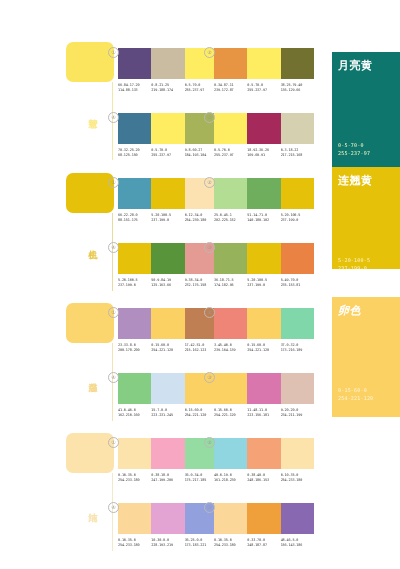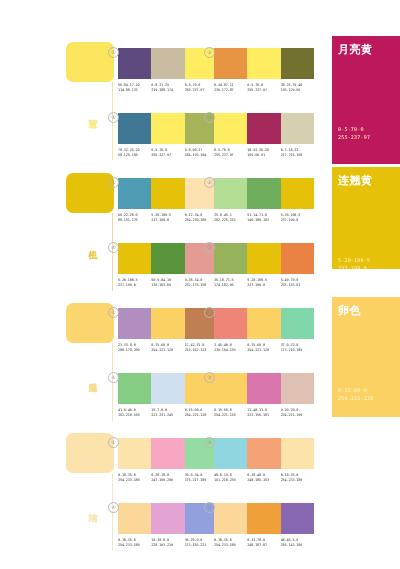--- a/index.html
+++ b/index.html
@@ -147,21 +147,21 @@
         <div class="codecell">
           <div class="cmyk">18-92-36-26</div>
           <div class="rgb">169-60-91</div>
         </div>
         <div class="codecell">
           <div class="cmyk">0-3-18-22</div>
           <div class="rgb">217-215-168</div>
         </div>
       </div>
     </div>
-    <div class="rpanel" style="top: 36px; height: 128px; background: #be185d;">
+    <div class="rpanel" style="top: 52px; height: 128px; background: #0f766e;">
       <div class="rname" style="color: rgb(255, 255, 255);">月亮黄</div>
       <div class="rcmyk" style="top: 90px; color: rgb(255, 248, 192);">0-5-70-0</div>
       <div class="rrgb" style="top: 98px; color: rgb(255, 248, 192);">255-237-97</div>
     </div>
     <div class="keyswatch" style="top: 173px; background: rgb(229, 194, 9);"></div>
     <div class="vline" style="top: 213px; height: 78px; background: rgb(234, 217, 160);"></div>
     <div class="mood" style="top: 243px; color: rgb(232, 201, 78);">生机</div>
     <div class="pgroup" style="left: 118px; top: 178px;">
       <div class="pnum">①</div>
       <div class="bars">
@@ -340,21 +340,21 @@
           <div class="cmyk">11-48-11-0</div>
           <div class="rgb">223-156-181</div>
         </div>
         <div class="codecell">
           <div class="cmyk">9-20-20-0</div>
           <div class="rgb">234-211-199</div>
         </div>
       </div>
     </div>
     <div class="rpanel" style="top: 297px; height: 120px; background: rgb(251, 209, 100);">
-      <div class="rname" style="color: rgb(255, 255, 255);">卵色</div>
+      <div class="rname" style="color: rgb(255, 255, 255); font-style: italic;">卵色</div>
       <div class="rcmyk" style="top: 90px; color: rgb(255, 244, 210);">0-15-60-0</div>
       <div class="rrgb" style="top: 98px; color: rgb(255, 244, 210);">254-221-120</div>
     </div>
     <div class="keyswatch" style="top: 433px; background: rgb(251, 227, 171);"></div>
     <div class="vline" style="top: 473px; height: 78px; background: rgb(245, 232, 200);"></div>
     <div class="mood" style="top: 506px; color: rgb(248, 227, 178);">纯洁</div>
     <div class="pgroup" style="left: 118px; top: 438px;">
       <div class="pnum">①</div>
       <div class="bars">
         <div class="bar" style="background: rgb(251, 227, 171);"></div>

